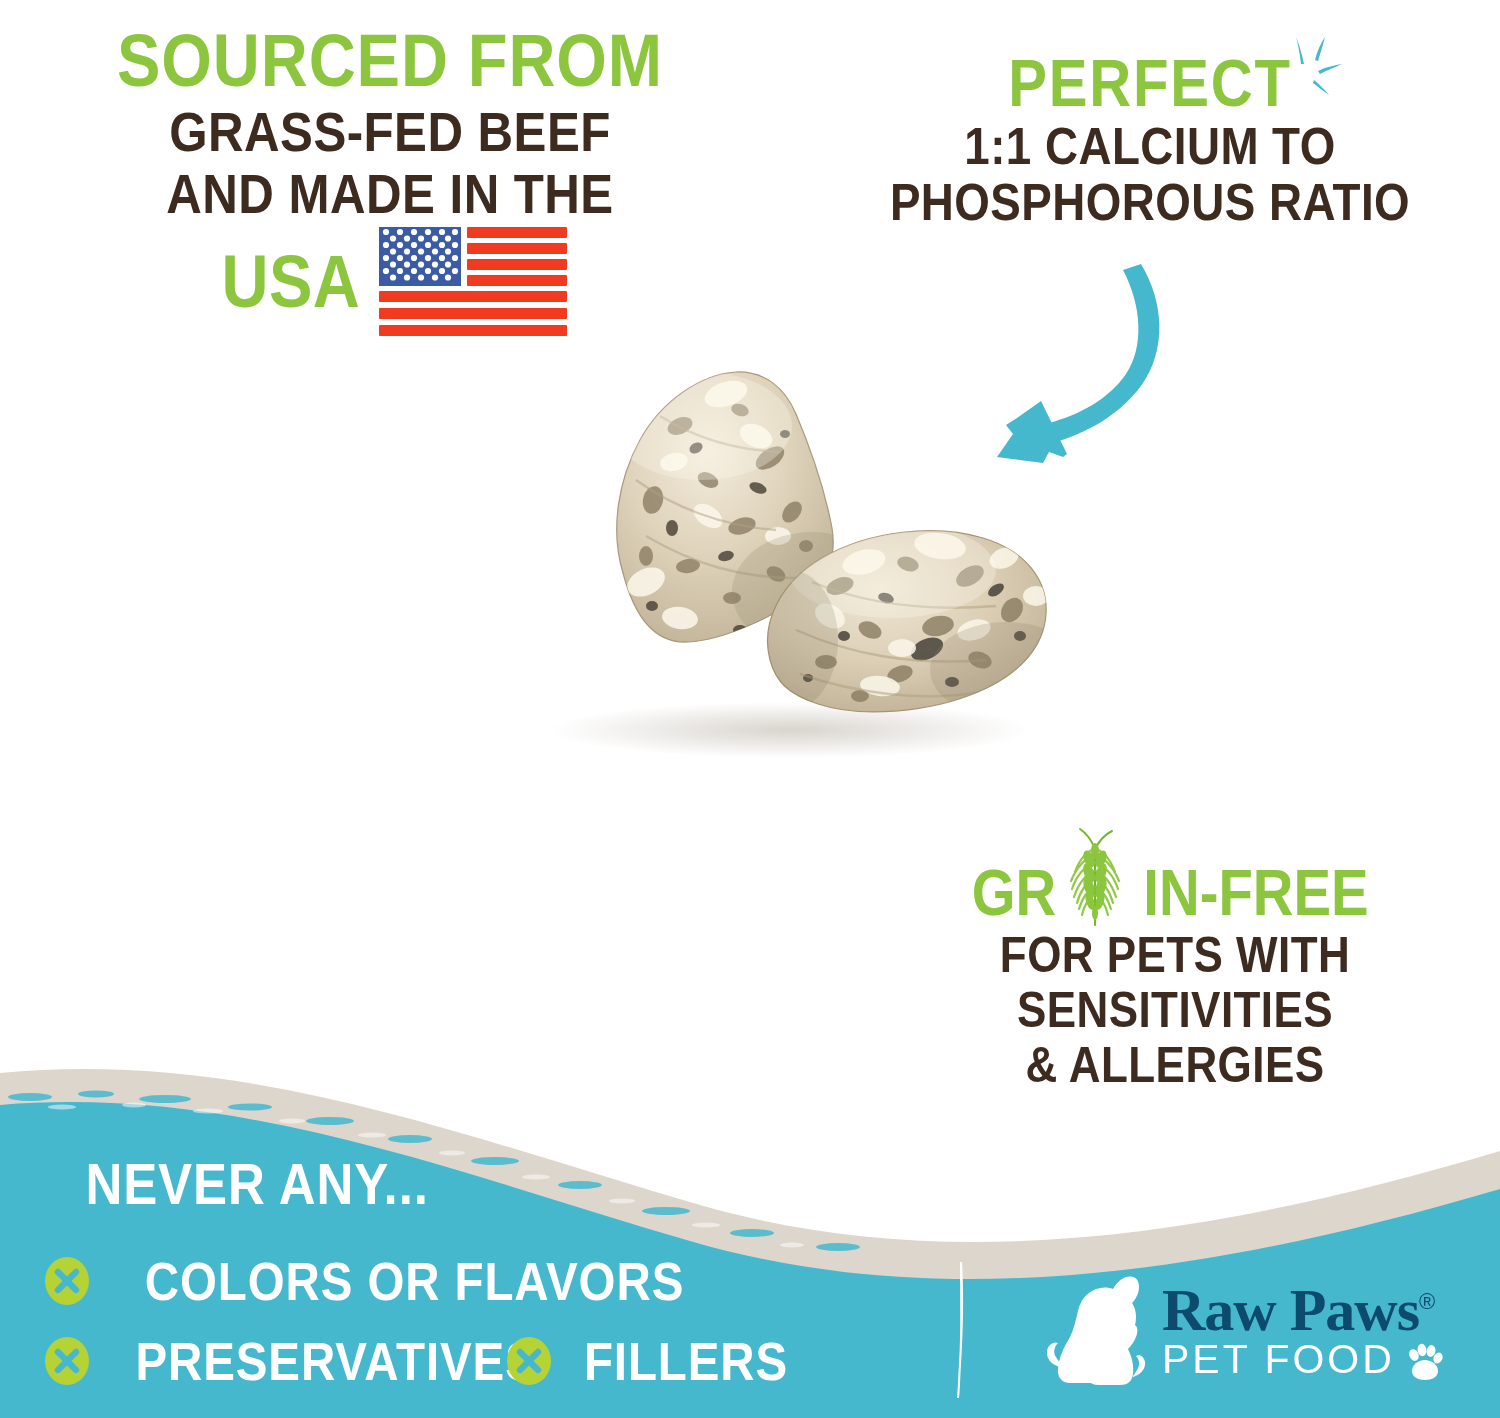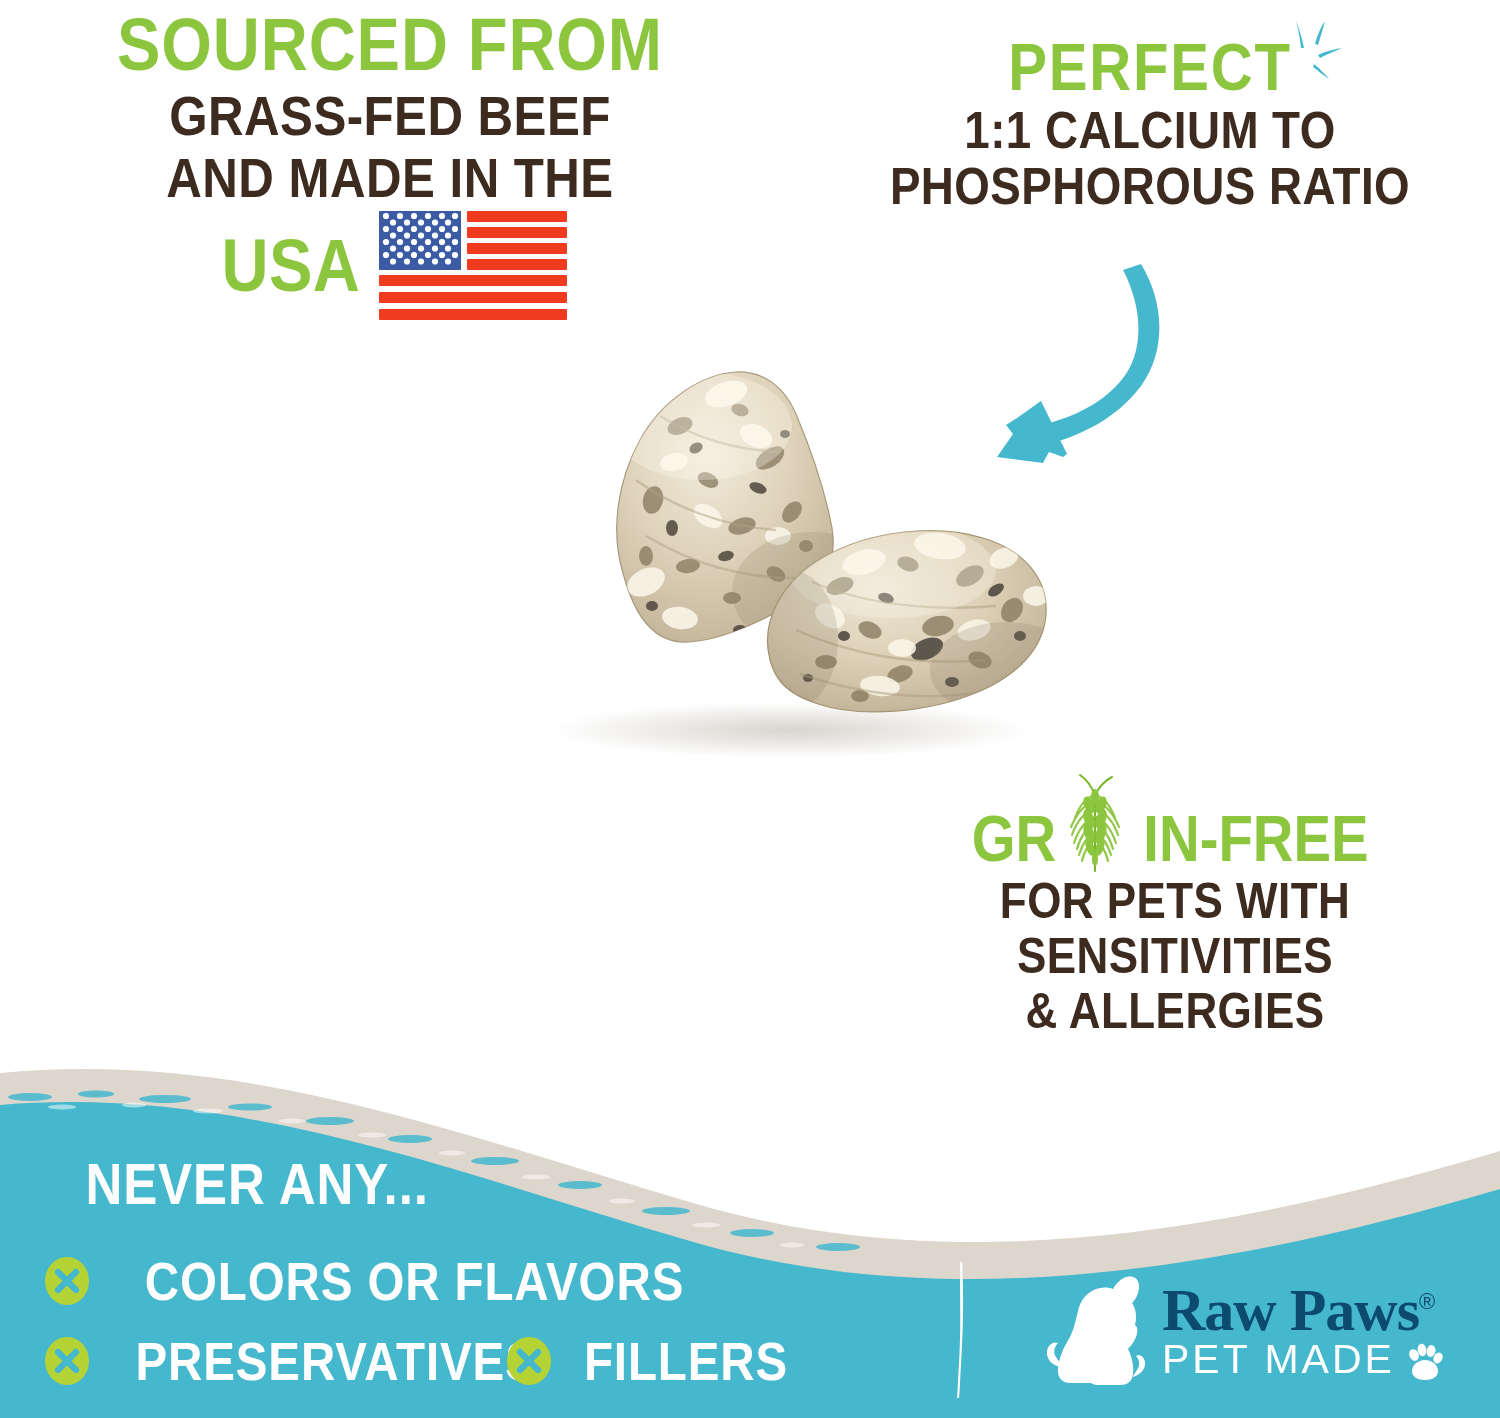--- a/index.html
+++ b/index.html
@@ -6,21 +6,21 @@
   html,body { width:1500px; height:1418px; }
   body {
     font-family: "Liberation Sans", sans-serif;
     background:#ffffff;
     position:relative;
     overflow:hidden;
   }
   #page { position:relative; width:1500px; height:1418px; background:#fff; }
 
   
-  .blk { position:absolute; text-align:center; line-height:1.0; }
+  .blk { position:absolute; text-align:center; line-height:1.0;margin-top:16px; }
   .hl {           
     color:#8CC63E;
     font-weight:bold;
     font-family:"Liberation Sans Narrow","Liberation Sans",sans-serif;
     letter-spacing:0.5px;
     display:block;
   }
   .dk {           
     color:#3D2B20;
     font-weight:bold;
@@ -54,21 +54,21 @@
 
   
   #product { position:absolute; left:440px; top:330px; width:690px; height:460px; }
 
   
   #b3 { left:55px; top:735px; width:420px; }
   #b3 .l1 { font-size:60px; letter-spacing:1px; }
   #b3 .l2,#b3 .l3,#b3 .l4 { font-size:52px; margin-top:5px; }
 
   
-  #b4 { left:925px; top:767px; width:500px; }
+  #b4 { left:925px; top:805px; width:500px; }
   #b4 .gfrow { display:flex; align-items:flex-end; justify-content:center; }
   #b4 .gf { font-size:64px; letter-spacing:0px; display:inline-block; }
   #b4 .stalk { width:78px; height:104px; flex:none; margin:0 -6px 0 -6px; position:relative; top:4px; }
   #b4 .l2,#b4 .l3,#b4 .l4 { font-size:50px; margin-top:5px; }
 
   
   #waves { position:absolute; left:0; top:1055px; width:1500px; height:363px; }
   .wtxt {
     color:#ffffff; font-weight:bold;
     font-family:"Liberation Sans Narrow","Liberation Sans",sans-serif;
@@ -555,21 +555,21 @@
                    C92 111 87 114 80 114
                    Z"></path>
 
           <path d="M93 106 C100 104 106 98 105 91 C104 86 100 83 96 85 C100 89 100 95 97 99 C95 102 94 104 93 105 Z"></path>
         </g>
       </svg>
     </span>
     <span class="words">
       <span class="line1"><span>Raw Paws</span><span class="reg">®</span></span>
       <span class="line2row">
-        <span class="line2">PET MADE</span>
+        <span class="line2">PET FOOD</span>
         <span class="paw">
           <svg viewBox="0 0 40 40">
             <g fill="#ffffff">
               <ellipse cx="9" cy="13" rx="4.6" ry="6" transform="rotate(-24 9 13)"></ellipse>
               <ellipse cx="17" cy="8" rx="4.4" ry="6.2" transform="rotate(-8 17 8)"></ellipse>
               <ellipse cx="26" cy="9" rx="4.4" ry="6" transform="rotate(12 26 9)"></ellipse>
               <ellipse cx="33" cy="16" rx="4.4" ry="5.6" transform="rotate(28 33 16)"></ellipse>
               <path d="M20 18
                        C27 18 33 23 33 29
                        C33 35 27 38 20 38

